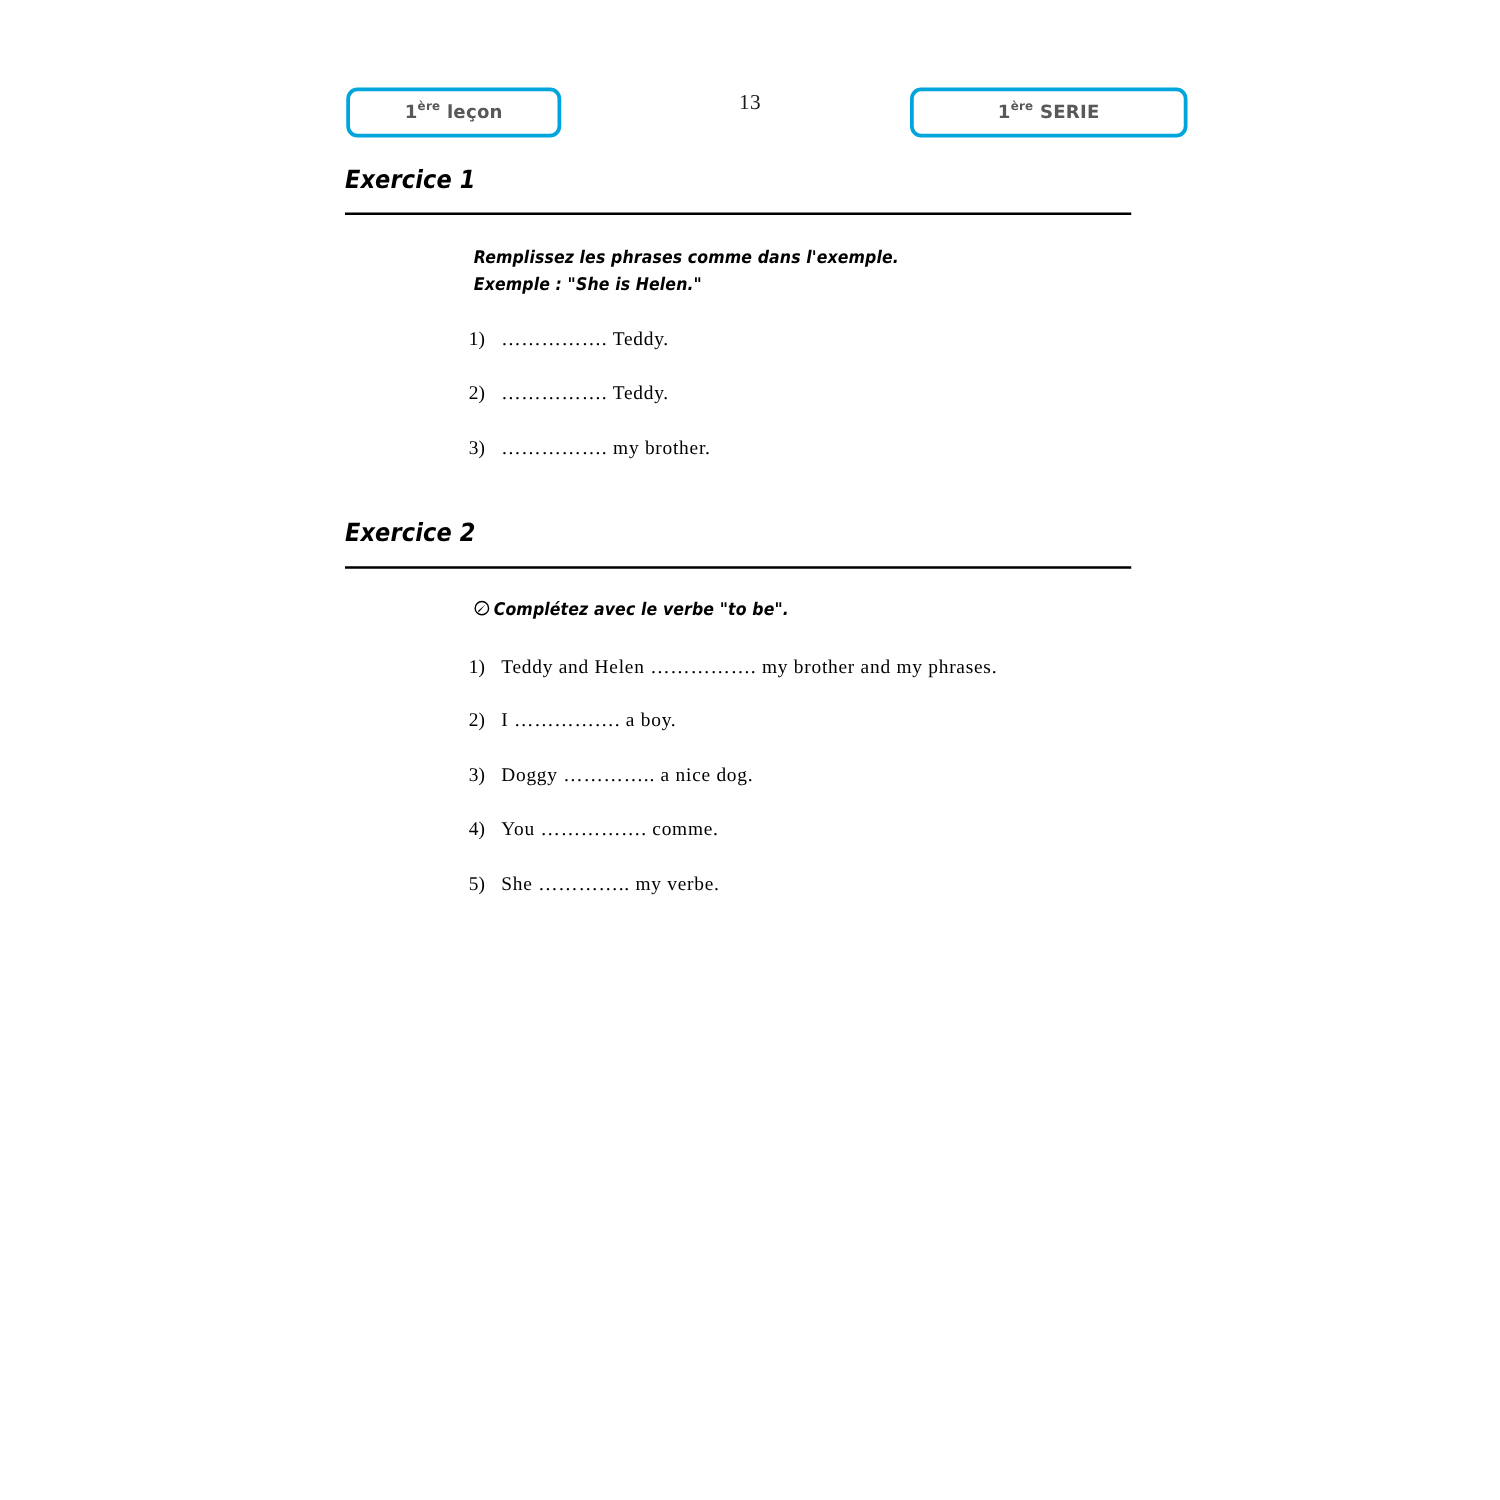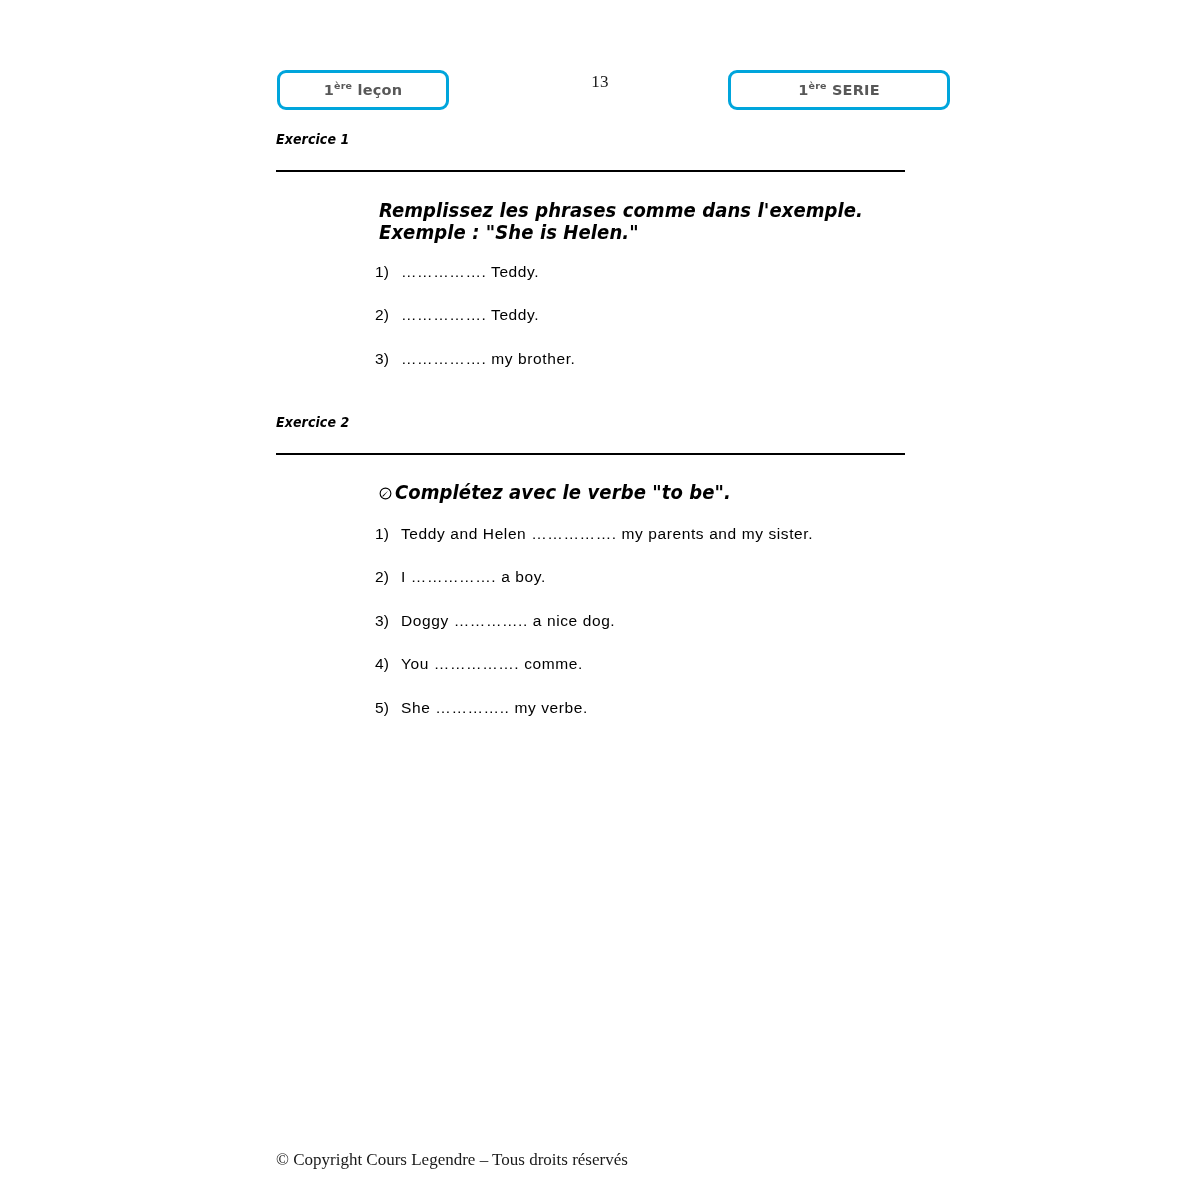--- a/index.html
+++ b/index.html
@@ -63,59 +63,59 @@
     line-height: 0;
   }
   #pill-lecon { left: 277px; top: 70px; width: 172px; }
   #pill-serie { left: 728px; top: 70px; width: 222px; }
 
   
   .exercise-title {
     position: absolute;
     left: 276px;
     font-family: "DejaVu Sans Condensed", "DejaVu Sans", sans-serif;
-    font-size: 14px;
+    font-size: 20px;
     font-weight: bold;
     font-style: italic;
     color: #000000;
     letter-spacing: 0.1px;
   }
   .rule {
     position: absolute;
     left: 276px;
     width: 629px;
     height: 0;
     border-top: 2.5px solid #000000;
   }
 
   .instruction {
     position: absolute;
     left: 379px;
     font-family: "DejaVu Sans Condensed", "DejaVu Sans", sans-serif;
-    font-size: 20px;
+    font-size: 14px;
     font-weight: bold;
     font-style: italic;
     color: #000000;
     white-space: nowrap;
     letter-spacing: 0.1px;
   }
 
   .pencil-icon {
     display: inline-block;
     width: 13px;
     height: 13px;
     vertical-align: -1px;
     margin-right: 3px;
   }
 
   
   .q-item {
     position: absolute;
     left: 375px;
-    font-family: Liberation Sans, sans-serif;
+    font-family: Liberation Serif, serif;
     font-size: 15.5px;
     color: #000000;
     white-space: nowrap;
     letter-spacing: 0.05px;
   }
   .q-num {
     display: inline-block;
     width: 26px;
   }
   .dots { letter-spacing: 0.6px; }
@@ -168,30 +168,29 @@
   <div class="instruction" style="top:480px">
     <span class="pencil-icon">
       <svg viewBox="0 0 16 16" width="13" height="13" aria-hidden="true">
         <circle cx="8" cy="8" r="6.6" fill="none" stroke="#000000" stroke-width="1.4"></circle>
         <path d="M11.6 4.4 L5.6 11.4 L4.0 12.0 L4.6 10.4 Z" fill="#000000"></path>
       </svg>
     </span><span>Complétez avec le verbe "to be".</span>
   </div>
 
   <div class="q-item" style="top:525px">
-    <span class="q-num">1)</span><span class="dots">Teddy and Helen ……………. my parents and my sister.</span>
+    <span class="q-num">1)</span><span class="dots">Teddy and Helen ……………. my brother and my phrases.</span>
   </div>
   <div class="q-item" style="top:568px">
     <span class="q-num">2)</span><span class="dots">I ……………. a boy.</span>
   </div>
   <div class="q-item" style="top:612px">
     <span class="q-num">3)</span><span class="dots">Doggy ………….. a nice dog.</span>
   </div>
   <div class="q-item" style="top:655px">
     <span class="q-num">4)</span><span class="dots">You ……………. comme.</span>
   </div>
   <div class="q-item" style="top:699px">
     <span class="q-num">5)</span><span class="dots">She ………….. my verbe.</span>
   </div>
 
-  <div class="footer">© Copyright Cours Legendre – Tous droits réservés</div>
 
 </div>
 
 </body></html>

